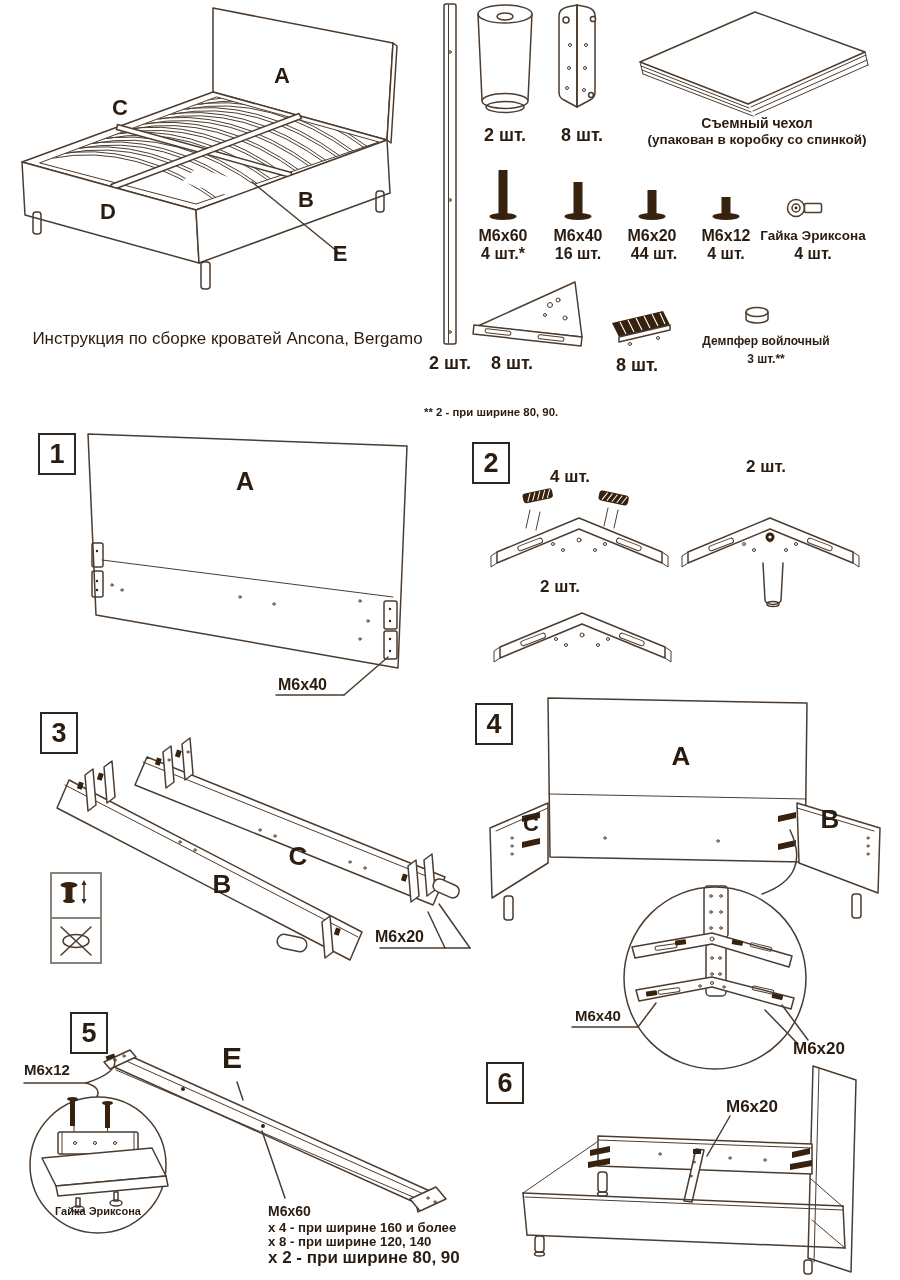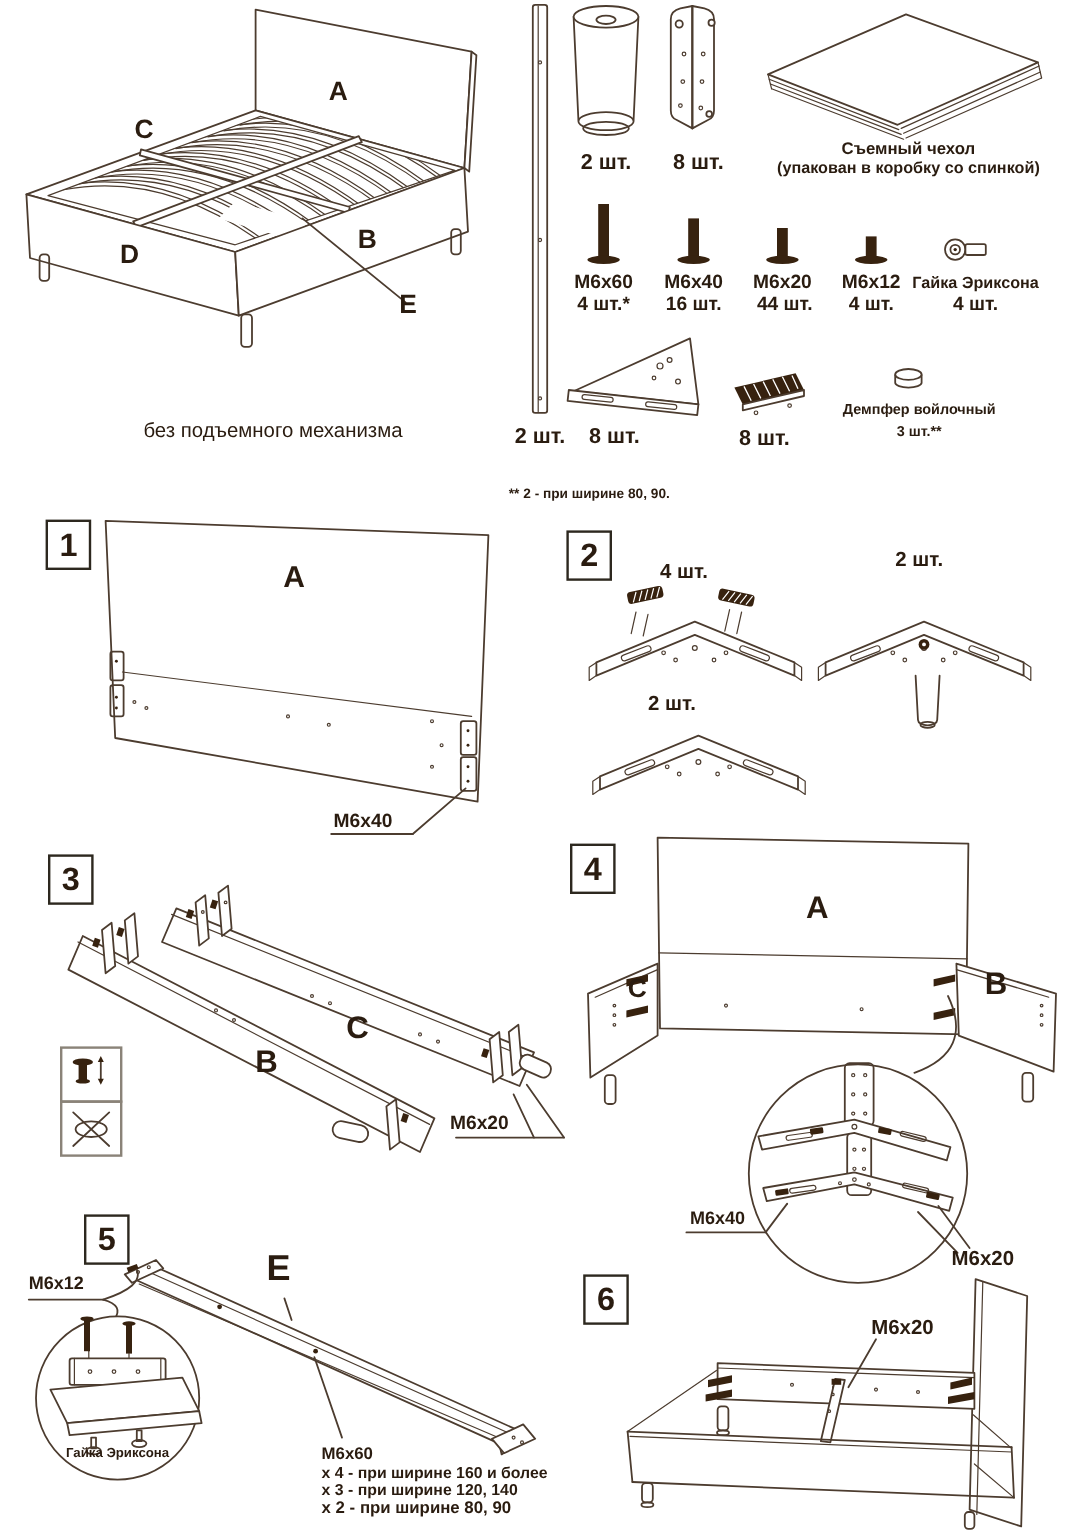--- a/index.html
+++ b/index.html
@@ -65,21 +65,21 @@
     <rect class="st" x="376" y="191" width="8" height="21" rx="3"></rect>
 
     <line class="st" x1="338" y1="252" x2="252" y2="182" stroke-width="1.2"></line>
   </svg>
   <span class="lbl ctr" style="left:252px;top:64px;width:60px;font-size:22px">A</span>
   <span class="lbl ctr" style="left:90px;top:96px;width:60px;font-size:22px">C</span>
   <span class="lbl ctr" style="left:78px;top:200px;width:60px;font-size:22px">D</span>
   <span class="lbl ctr" style="left:276px;top:188px;width:60px;font-size:22px">B</span>
   <span class="lbl ctr" style="left:310px;top:242px;width:60px;font-size:22px">E</span>
 
-  <span class="lbl ctr w500" style="left:5px;top:350px;width:445px;font-size:17px">без подъемного механизма</span>
+  <span class="lbl ctr w500" style="left:5px;top:330px;width:445px;font-size:17px">Инструкция по сборке кроватей Ancona, Bergamo</span>
 
   <svg style="left:430px;top:0" width="470" height="430" viewBox="0 0 470 430">
 
     <g>
       <rect class="wf" x="14" y="4" width="12" height="340" rx="2"></rect>
       <line class="tn" x1="18.5" y1="5" x2="18.5" y2="343"></line>
       <circle class="tn" cx="20" cy="52" r="1.3"></circle>
         <circle class="tn" cx="20" cy="200" r="1.3"></circle>
         <circle class="tn" cx="20" cy="332" r="1.3"></circle>
     </g>
@@ -433,22 +433,22 @@
     <ellipse class="st" cx="78" cy="209" rx="6" ry="3"></ellipse>
     <rect class="st" x="114" y="192" width="4" height="9"></rect>
     <ellipse class="st" cx="116" cy="203" rx="6" ry="3"></ellipse>
   </svg>
   <div class="stepbox" style="left:70px;top:1012px">5</div>
   <span class="lbl" style="left:24px;top:1062px;font-size:15px">M6x12</span>
   <span class="lbl" style="left:222px;top:1042px;font-size:30px">E</span>
   <span class="lbl ctr" style="left:40px;top:1206px;width:116px;font-size:11px">Гайка Эриксона</span>
   <span class="lbl" style="left:268px;top:1204px;font-size:14px">M6x60</span>
   <span class="lbl" style="left:268px;top:1221px;font-size:13.2px">x 4 - при ширине 160 и более</span>
-  <span class="lbl" style="left:268px;top:1235px;font-size:13.2px">x 3 - при ширине 120, 140</span>
-  <span class="lbl" style="left:268px;top:1249px;font-size:14px">x 2 - при ширине 80, 90</span>
+  <span class="lbl" style="left:268px;top:1235px;font-size:13.2px">x 8 - при ширине 120, 140</span>
+  <span class="lbl" style="left:268px;top:1249px;font-size:17px">x 2 - при ширине 80, 90</span>
 
   <svg style="left:460px;top:1050px" width="440" height="230" viewBox="0 0 440 230">
 
     <polygon class="wf" points="353,16 396,30 391,222 348,208"></polygon>
     <line class="tn" x1="359" y1="18" x2="354" y2="212"></line>
 
     <polygon class="wf" points="138,86 352,94 352,124 138,116"></polygon>
     <line class="tn" x1="138" y1="90" x2="352" y2="98"></line>
     <circle class="tn" cx="200" cy="104" r="1.2"></circle>
       <circle class="tn" cx="235" cy="106" r="1.2"></circle>

